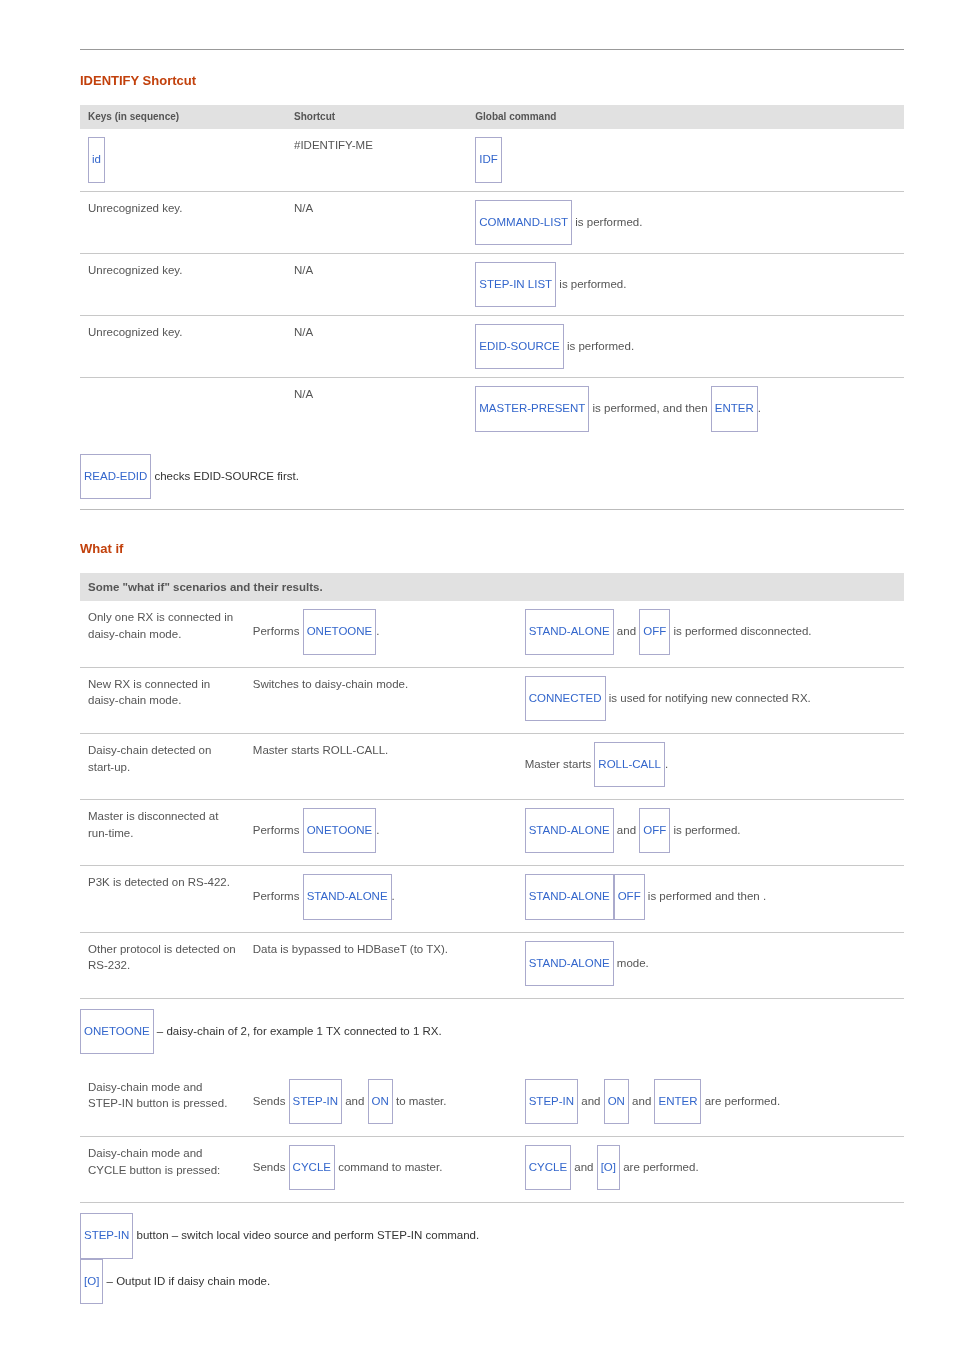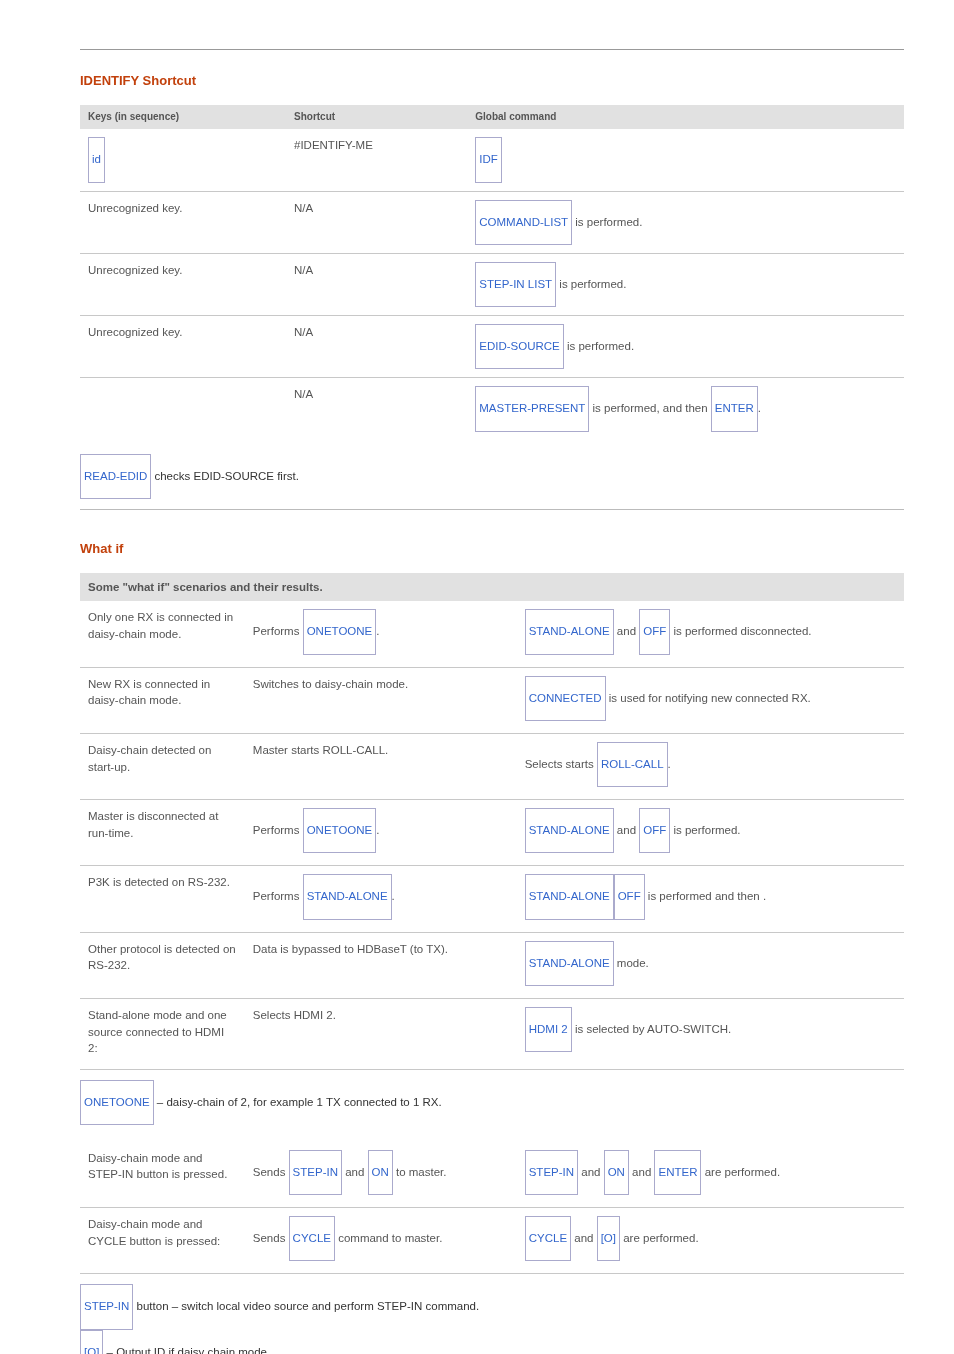--- a/index.html
+++ b/index.html
@@ -142,42 +142,37 @@
         <td><a class="link">STAND-ALONE</a> and <a class="link">OFF</a><span> is performed disconnected.</span></td>
       </tr>
       <tr>
         <td>New RX is connected in daisy-chain mode.</td>
         <td><span>Switches to daisy-chain mode.</span></td>
         <td><a class="link">CONNECTED</a><span> is used for notifying new connected RX.</span></td>
       </tr>
       <tr>
         <td>Daisy-chain detected on start-up.</td>
         <td><span>Master starts ROLL-CALL.</span></td>
-        <td><span>Selects starts </span><a class="link">ROLL-CALL</a><span>.</span></td>
+        <td><span>Master starts </span><a class="link">ROLL-CALL</a><span>.</span></td>
       </tr>
       <tr>
         <td>Master is disconnected at run-time.</td>
         <td><span>Performs </span><a class="link">ONETOONE</a><span>.</span></td>
         <td><a class="link">STAND-ALONE</a> and <a class="link">OFF</a><span> is performed.</span></td>
       </tr>
       <tr>
-        <td>P3K is detected on RS-232.</td>
+        <td>P3K is detected on RS-422.</td>
         <td><span>Performs </span><a class="link">STAND-ALONE</a><span>.</span></td>
         <td><a class="link">STAND-ALONE</a><a class="link">OFF</a><span> is performed and then </span><span>.</span></td>
       </tr>
       <tr>
         <td>Other protocol is detected on RS-232.</td>
         <td><span>Data is bypassed to HDBaseT (to TX).</span></td>
         <td><a class="link">STAND-ALONE</a><span> mode.</span></td>
       </tr>
-      <tr>
-        <td>Stand-alone mode and one source connected to HDMI 2:</td>
-        <td><span>Selects HDMI 2.</span></td>
-        <td><a class="link">HDMI 2</a><span> is selected by AUTO-SWITCH.</span></td>
-      </tr>
     </tbody>
 </table>
 <p>
   <a class="link">ONETOONE</a>
   <span> – daisy-chain of 2, for example 1 TX connected to 1 RX.</span>
 </p>
 <br>
 
 <table class="whatif-table">
   <tbody id="wib-tbody">

